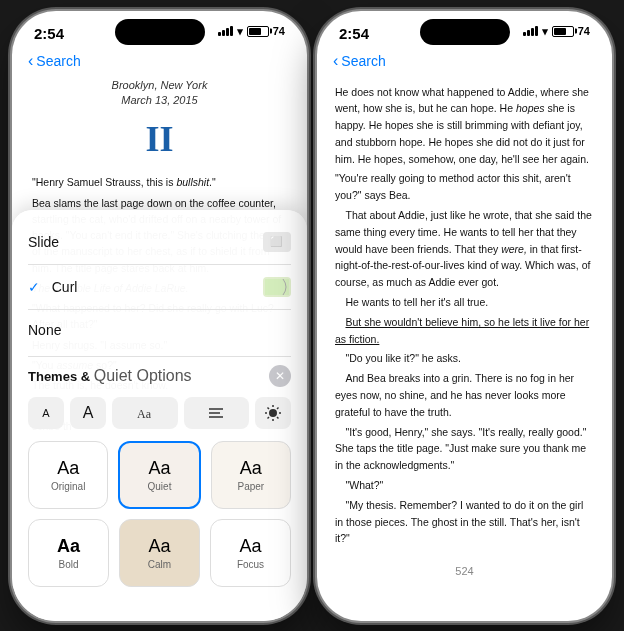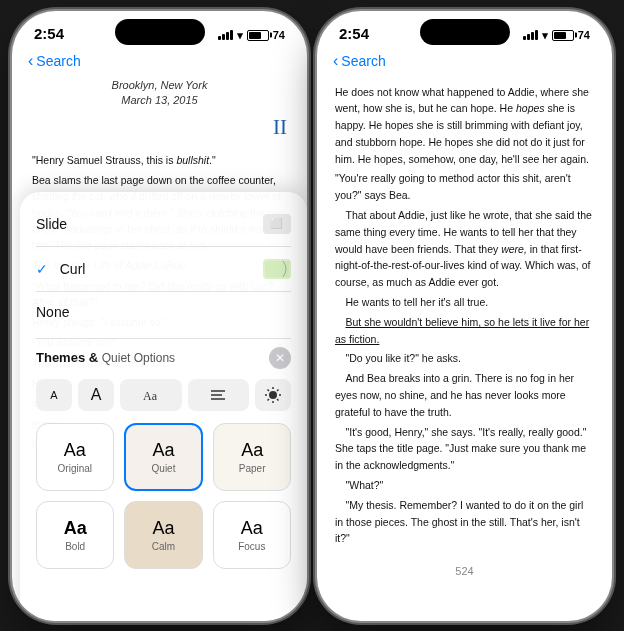--- a/index.html
+++ b/index.html
@@ -27,21 +27,21 @@
       border-radius: 44px;
       overflow: hidden;
       position: relative;
       box-shadow: 0 0 0 2px #888, 0 0 0 4px #555, 0 20px 40px rgba(0,0,0,0.5);
     }
 
     
     .status-bar {
       display: flex;
       justify-content: space-between;
-      align-items: flex-end;
+      align-items: flex-start;
       padding: 14px 22px 6px;
       font-size: 12px;
       font-weight: 600;
       position: relative;
       z-index: 10;
     }
 
     .status-bar .time {
       font-size: 15px;
       font-weight: 700;
@@ -102,49 +102,48 @@
     }
 
     .book-location {
       font-style: italic;
       font-size: 11px;
       color: #333;
       line-height: 1.4;
     }
 
     .chapter-num {
-      font-size: 21px;
-      font-weight: 400;
+      font-size: 36px;
+      font-weight: 700;
       color: #1a5fa8;
       font-family: Georgia, serif;
       display: block;
       margin: 4px 0;
-      text-align: right;
     }
 
     .book-text {
       font-size: 10.5px;
       line-height: 1.55;
       color: #111;
     }
 
     .book-text p {
       margin-bottom: 4px;
       text-align: left;
     }
 
     
     .overlay-panel {
       position: absolute;
       bottom: 0;
-      left: 8px;
+      left: 0;
       right: 0;
       background: rgba(255,255,255,0.97);
       border-radius: 20px 20px 0 0;
-      padding: 16px 16px 42px;
+      padding: 16px 16px 24px;
       box-shadow: 0 -4px 20px rgba(0,0,0,0.15);
     }
 
     
     .transition-options {
       margin-bottom: 12px;
     }
 
     .transition-item {
       display: flex;
@@ -470,21 +469,21 @@
           <div class="label">
             <span>None</span>
           </div>
           <div style="width:28px"></div>
         </div>
       </div>
 
       <div class="divider"></div>
 
       <div class="themes-header" style="margin-top:8px;">
-        <span class="themes-label">Themes &amp; <span style="font-weight:400; font-size:12px; color:#555;">Quiet Options</span></span>
+        <span class="themes-label">Themes &amp; <span style="font-weight:400; font-size:16px; color:#555;">Quiet Options</span></span>
         <div class="close-btn">✕</div>
       </div>
 
       <div class="font-size-row">
         <div class="font-btn small-a">
           <span>A</span>
         </div>
         <div class="font-btn large-a">
           <span>A</span>
         </div>

